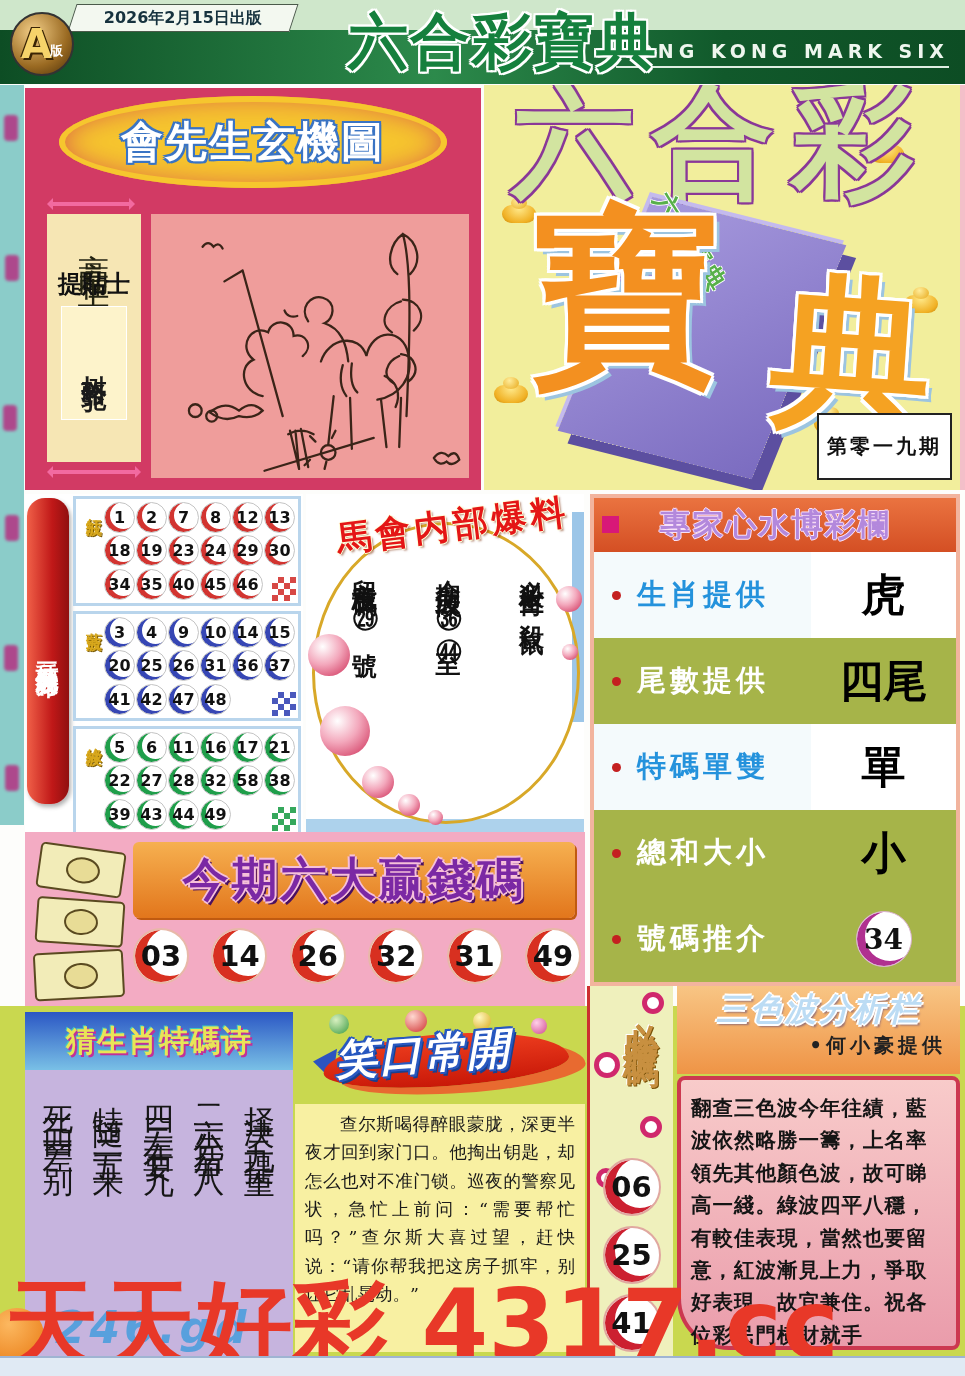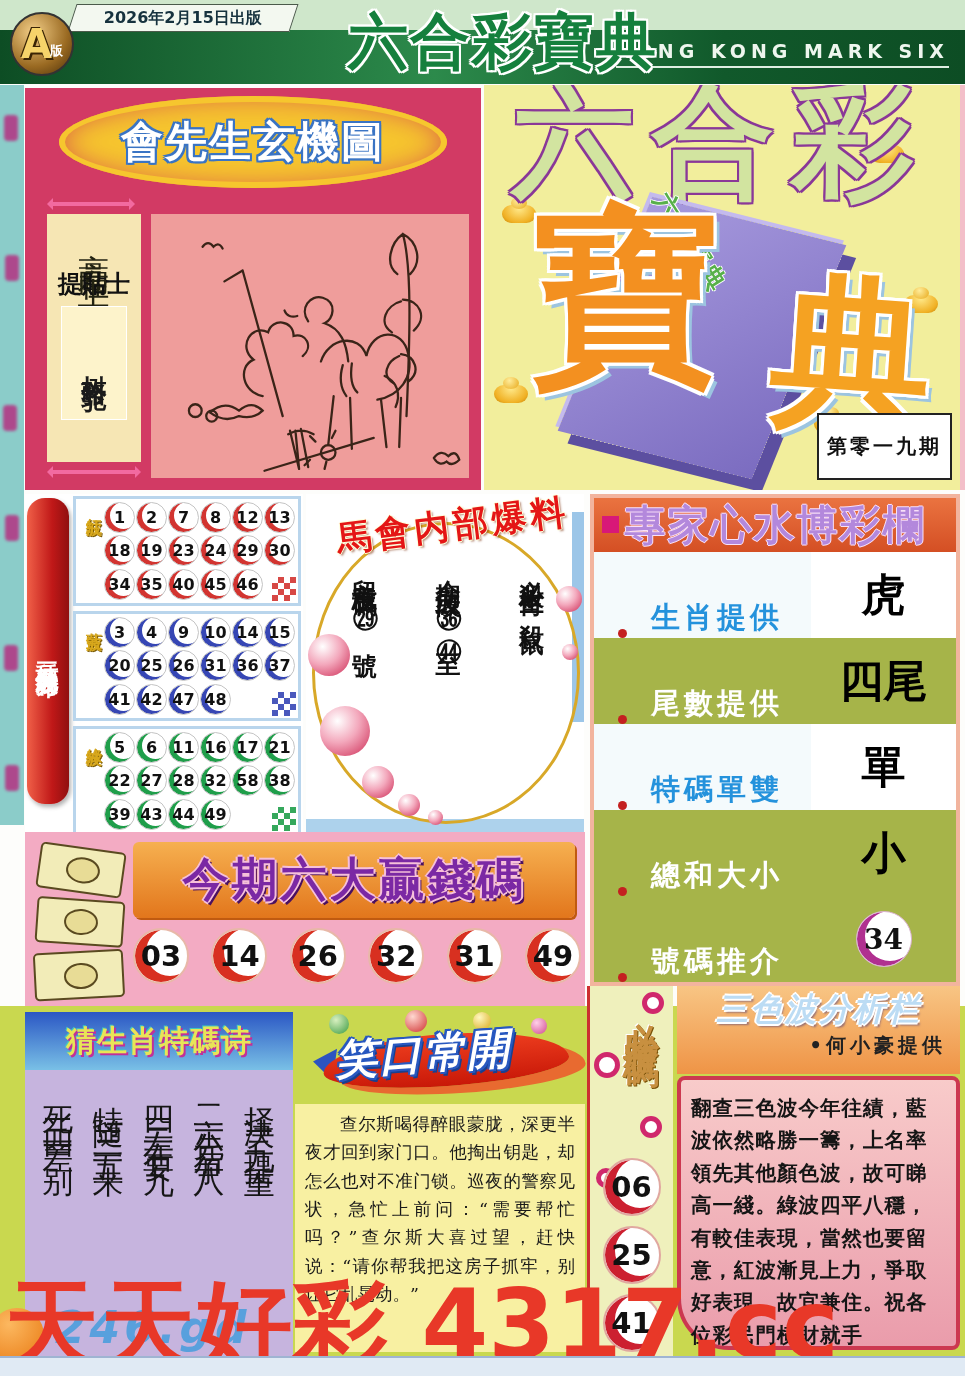--- a/index.html
+++ b/index.html
@@ -82,25 +82,25 @@
   .ins-title{position:absolute;left:-6px;top:8px;width:110%;text-align:center;font-size:35px;font-weight:bold;color:#e41616;transform:rotate(-7deg);letter-spacing:4px;z-index:2;
     text-shadow:-1px 0 #ffd,1px 0 #ffd,0 -1px #ffd,0 1px #ffd,2px 2px 2px rgba(120,40,0,.5);}
   .ins-cols{position:absolute;left:42px;top:66px;right:36px;height:250px;display:flex;flex-direction:row-reverse;justify-content:space-between;z-index:2;}
   .ins-col{font-family:"DejaVu Serif","Liberation Serif",serif;font-size:25px;font-weight:bold;color:#111;letter-spacing:4px;}
   .pearl{position:absolute;border-radius:50%;background:radial-gradient(circle at 35% 30%,#fff,#f3a8bc 45%,#cc2852);z-index:1;}
 
   
   .expert{left:590px;top:494px;width:370px;height:492px;border:4px solid #f2b49e;box-sizing:border-box;background:#fff;}
   .exp-head{position:relative;height:54px;background:linear-gradient(180deg,#ea7340,#d44f24);display:flex;align-items:center;justify-content:center;}
   .exp-head .sq{position:absolute;left:8px;top:18px;width:17px;height:17px;background:#d81878;}
-  .exp-head span{font-size:41px;font-weight:bold;color:#b388dc;letter-spacing:2px;
+  .exp-head span{font-size:31px;font-weight:bold;color:#b388dc;letter-spacing:2px;
     text-shadow:-1px 0 #f8e0f8,1px 0 #f8e0f8,0 -1px #f8e0f8,0 1px #f8e0f8;}
   .exp-rows{display:flex;flex-direction:column;height:calc(100% - 54px);}
   .exp-row{flex:1;display:flex;}
-  .exp-label{width:60%;display:flex;align-items:flex-end;gap:24px;padding-left:24px;box-sizing:border-box;font-size:29px;font-weight:bold;letter-spacing:4px;}
+  .exp-label{width:60%;display:flex;align-items:center;gap:16px;padding-left:18px;box-sizing:border-box;font-size:29px;font-weight:bold;letter-spacing:4px;}
   .exp-label .dot{width:9px;height:9px;border-radius:50%;background:#c42020;flex:0 0 9px;}
   .exp-value{width:40%;display:flex;align-items:center;justify-content:center;font-family:"DejaVu Serif","Liberation Serif",serif;font-size:44px;font-weight:bold;color:#000;}
   .row-a .exp-label{background:#f4fafc;color:#2492dc;}
   .row-a .exp-value{background:#fff;}
   .row-b .exp-label{background:#a6b449;color:#fff;}
   .row-b .exp-value{background:#a6b449;}
   .expert-ball{width:56px;height:56px;font-size:28px;box-shadow:inset 6px -3px 0 2px #b03090;border:1px solid #d8b0cc;}
 
   
   .winning{left:25px;top:832px;width:560px;height:180px;background:#f3abc3;}

